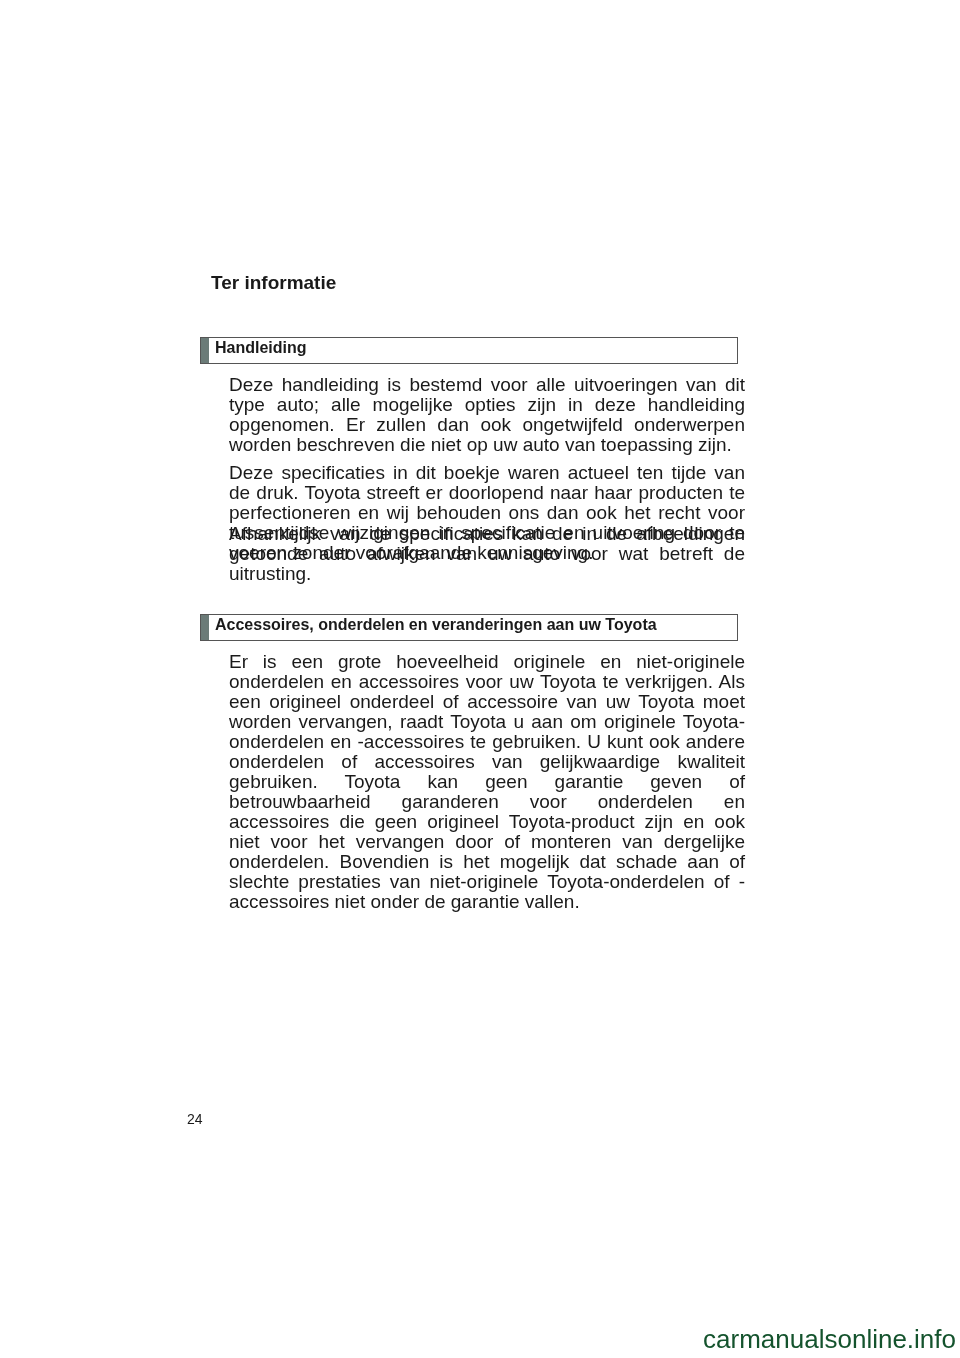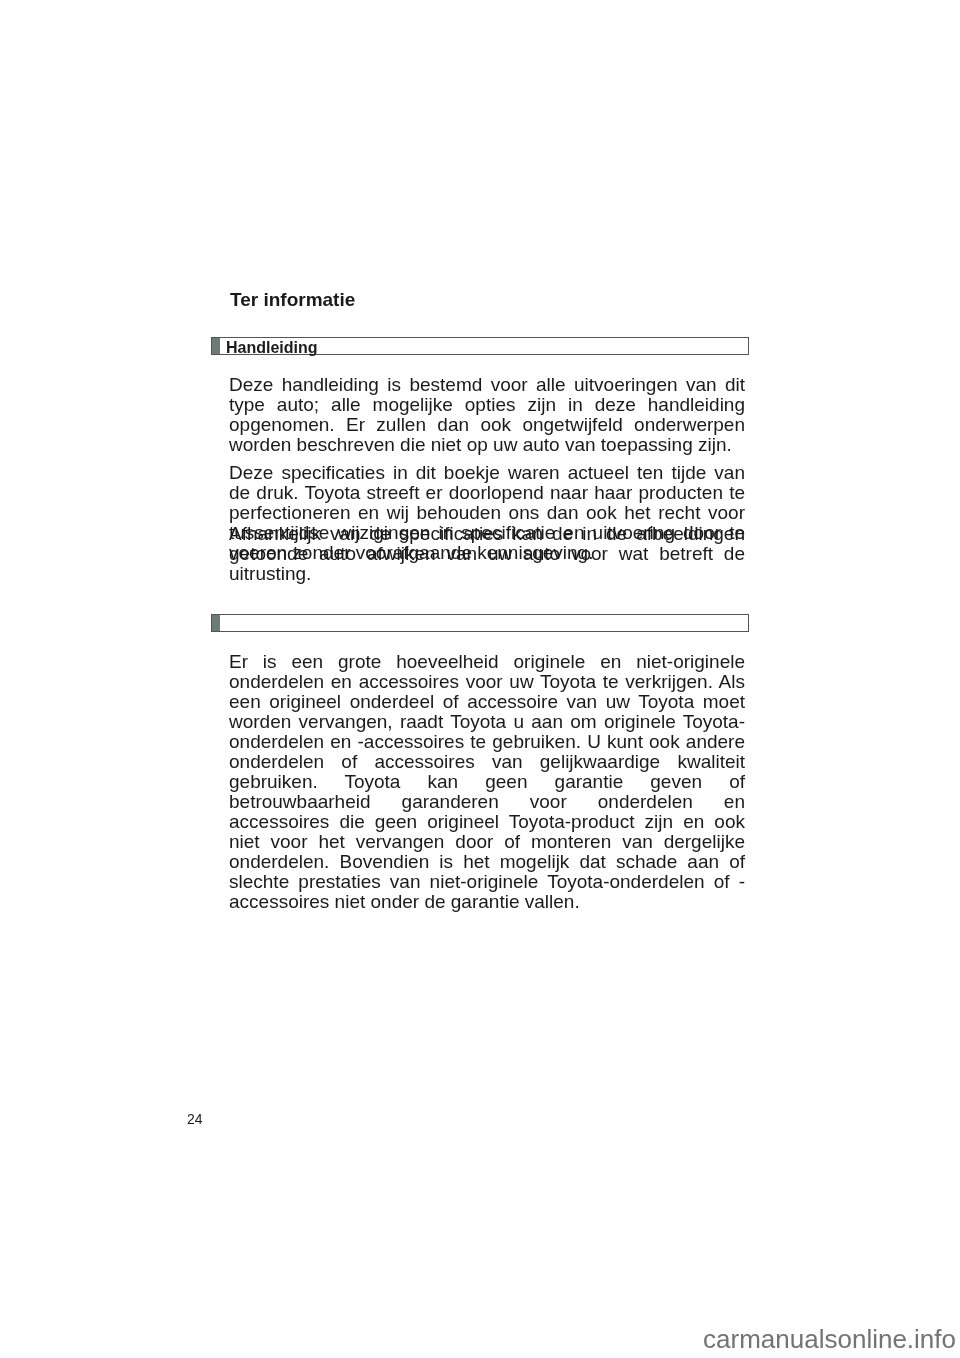--- a/index.html
+++ b/index.html
@@ -1,36 +1,37 @@
 <!DOCTYPE html>
 <html><head>
 <meta charset="utf-8">
 <style>
   html,body{margin:0;padding:0;background:#fff;}
   body{width:960px;height:1358px;position:relative;font-family:"Liberation Sans",sans-serif;color:#1a1a1a;overflow:hidden;}
-  .title{position:absolute;left:211px;top:289px;font-size:19px;font-weight:bold;margin-left:19px;}
-  .sec{position:absolute;left:211px;width:538px;height:18px;border:1px solid #555;box-sizing:border-box;}
+  .title{position:absolute;left:211px;top:272px;font-size:19px;font-weight:bold;}
+  .sec{position:absolute;left:200px;width:538px;height:27px;border:1px solid #555;box-sizing:border-box;}
   .sec .bar{position:absolute;left:0;top:0;bottom:0;width:8px;background:#6b7b78;}
   .sec .lbl{position:absolute;left:14px;top:1px;font-size:16px;font-weight:bold;}
   .para{position:absolute;left:229px;width:516px;font-size:19px;line-height:20px;text-align:justify;}
   .pnum{position:absolute;left:187px;top:1111px;font-size:14px;}
-  .wm{position:absolute;right:4px;bottom:3px;font-size:26px;color:#737373;}
+  .wm{position:absolute;right:4px;bottom:3px;font-size:26px;color:#14532d;}
 </style>
 </head>
 <body>
 
 <div class="title">Ter informatie</div>
 
 <div class="sec" style="top:337px;">
   <div class="bar"></div>
   <div class="lbl">Handleiding</div>
 </div>
 <div class="para" style="top:375px;">Deze handleiding is bestemd voor alle uitvoeringen van dit type auto; alle mogelijke opties zijn in deze handleiding opgenomen. Er zullen dan ook ongetwijfeld onderwerpen worden beschreven die niet op uw auto van toepassing zijn.</div>
 <div class="para" style="top:463px;">Deze specificaties in dit boekje waren actueel ten tijde van de druk. Toyota streeft er doorlopend naar haar producten te perfectioneren en wij behouden ons dan ook het recht voor tussentijdse wijzigingen in specificatie en uitvoering door te voeren zonder voorafgaande kennisgeving.</div>
 <div class="para" style="top:524px;">Afhankelijk van de specificaties kan de in de afbeeldingen getoonde auto afwijken van uw auto voor wat betreft de uitrusting.</div>
 
 <div class="sec" style="top:614px;">
   <div class="bar"></div>
+  <div class="lbl">Accessoires, onderdelen en veranderingen aan uw Toyota</div>
 </div>
 <div class="para" style="top:652px;">Er is een grote hoeveelheid originele en niet-originele onderdelen en accessoires voor uw Toyota te verkrijgen. Als een origineel onderdeel of accessoire van uw Toyota moet worden vervangen, raadt Toyota u aan om originele Toyota-onderdelen en -accessoires te gebruiken. U kunt ook andere onderdelen of accessoires van gelijkwaardige kwaliteit gebruiken. Toyota kan geen garantie geven of betrouwbaarheid garanderen voor onderdelen en accessoires die geen origineel Toyota-product zijn en ook niet voor het vervangen door of monteren van dergelijke onderdelen. Bovendien is het mogelijk dat schade aan of slechte prestaties van niet-originele Toyota-onderdelen of -accessoires niet onder de garantie vallen.</div>
 
 <div class="pnum">24</div>
 <div class="wm">carmanualsonline.info</div>
 
 </body></html>

